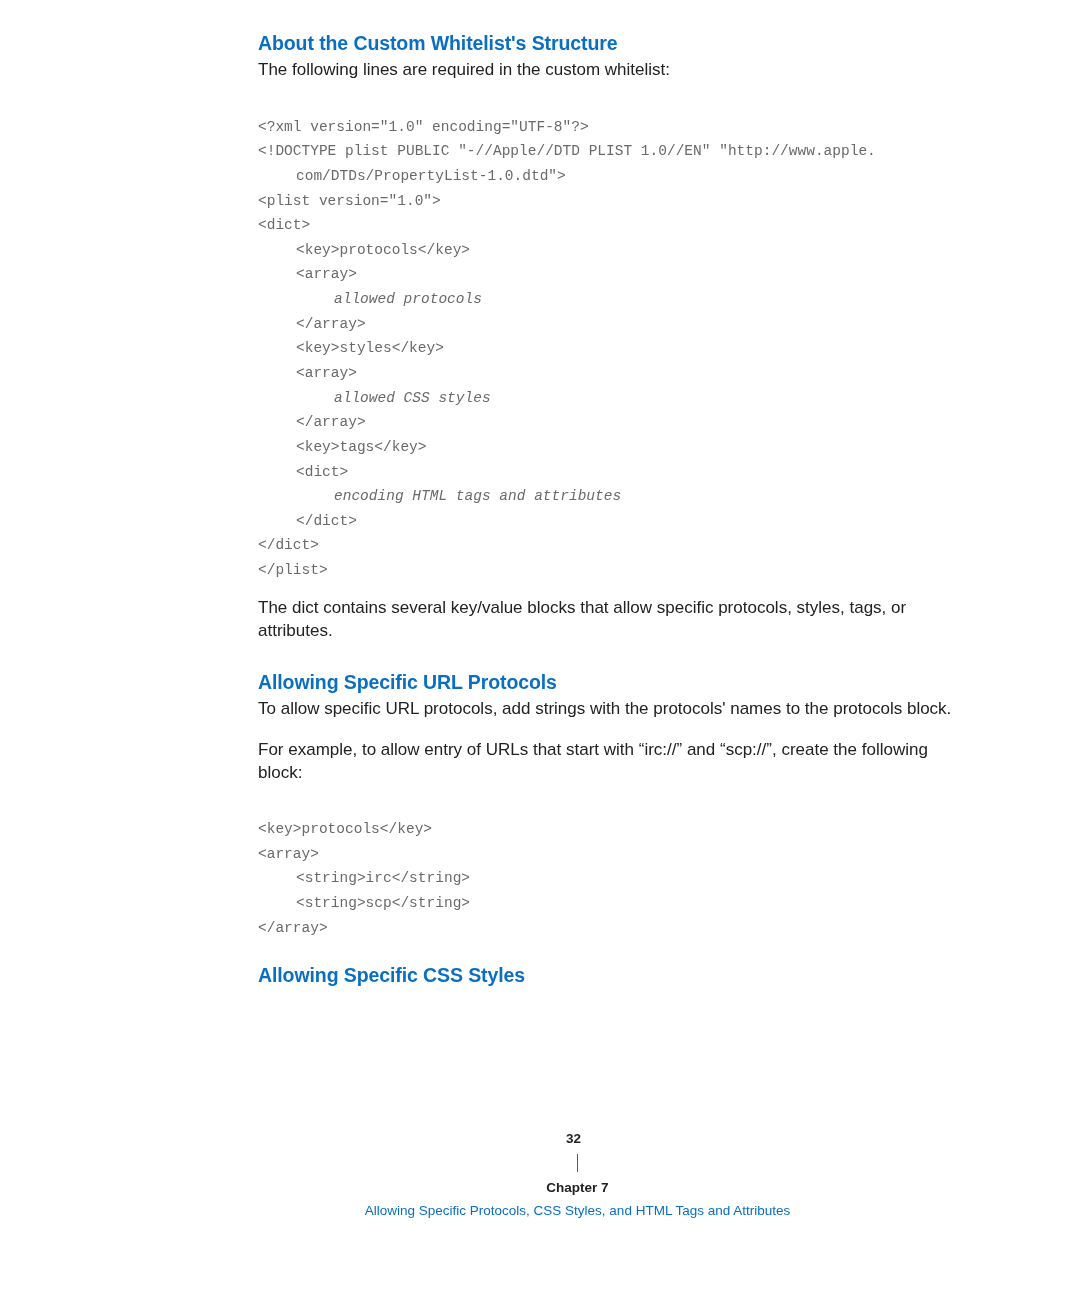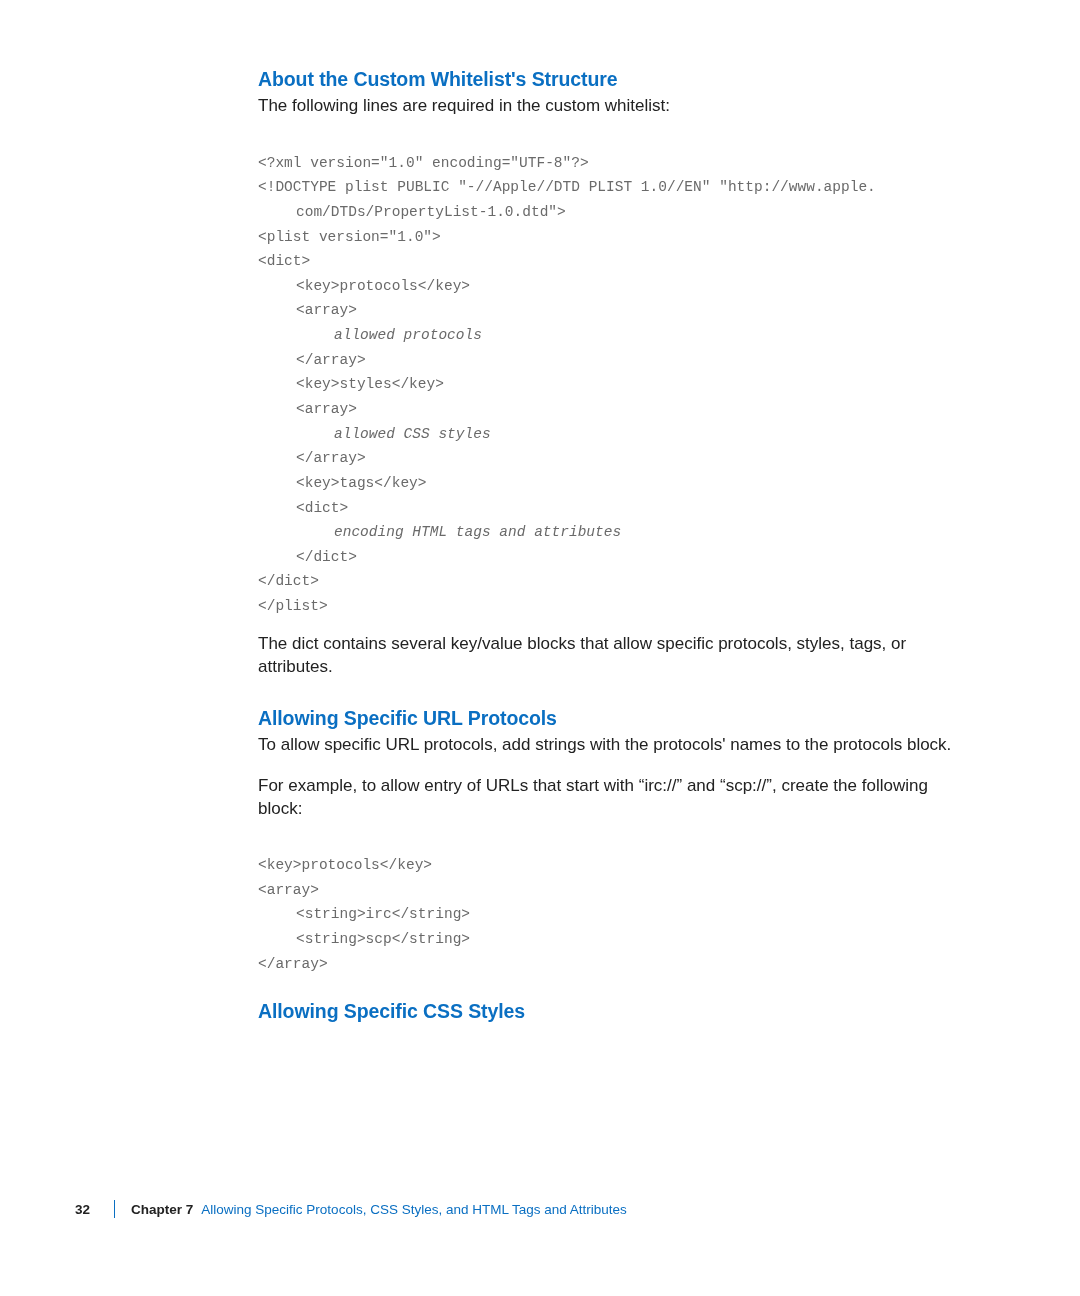--- a/index.html
+++ b/index.html
@@ -7,21 +7,21 @@
     padding: 0;
     background: #fff;
     font-family: "Myriad Pro", "Segoe UI", "Helvetica Neue", Arial, sans-serif;
     color: #222;
     width: 1080px;
     height: 1296px;
     position: relative;
     overflow: hidden;
   }
   .page {
-    padding: 68px 120px 0 258px;
+    padding: 32px 120px 0 258px;
     box-sizing: border-box;
     width: 100%;
     height: 100%;
     position: relative;
     border-radius: 13px;
   }
   h3.section-heading {
     color: #0a6fc2;
     font-size: 19.5px;
     font-weight: 600;
@@ -53,20 +53,21 @@
     bottom: 78px;
     width: 100%;
     box-sizing: border-box;
     padding-left: 75px;
     font-size: 13.5px;
   }
   .footer-line {
     display: flex;
     align-items: center;
     gap: 8px;
+    flex-direction: column;
   }
   .page-number {
     font-weight: 700;
     color: #222;
     padding-right: 8px;
   }
   .divider {
     width: 1px;
     height: 18px;
     background: #0a6fc2;

